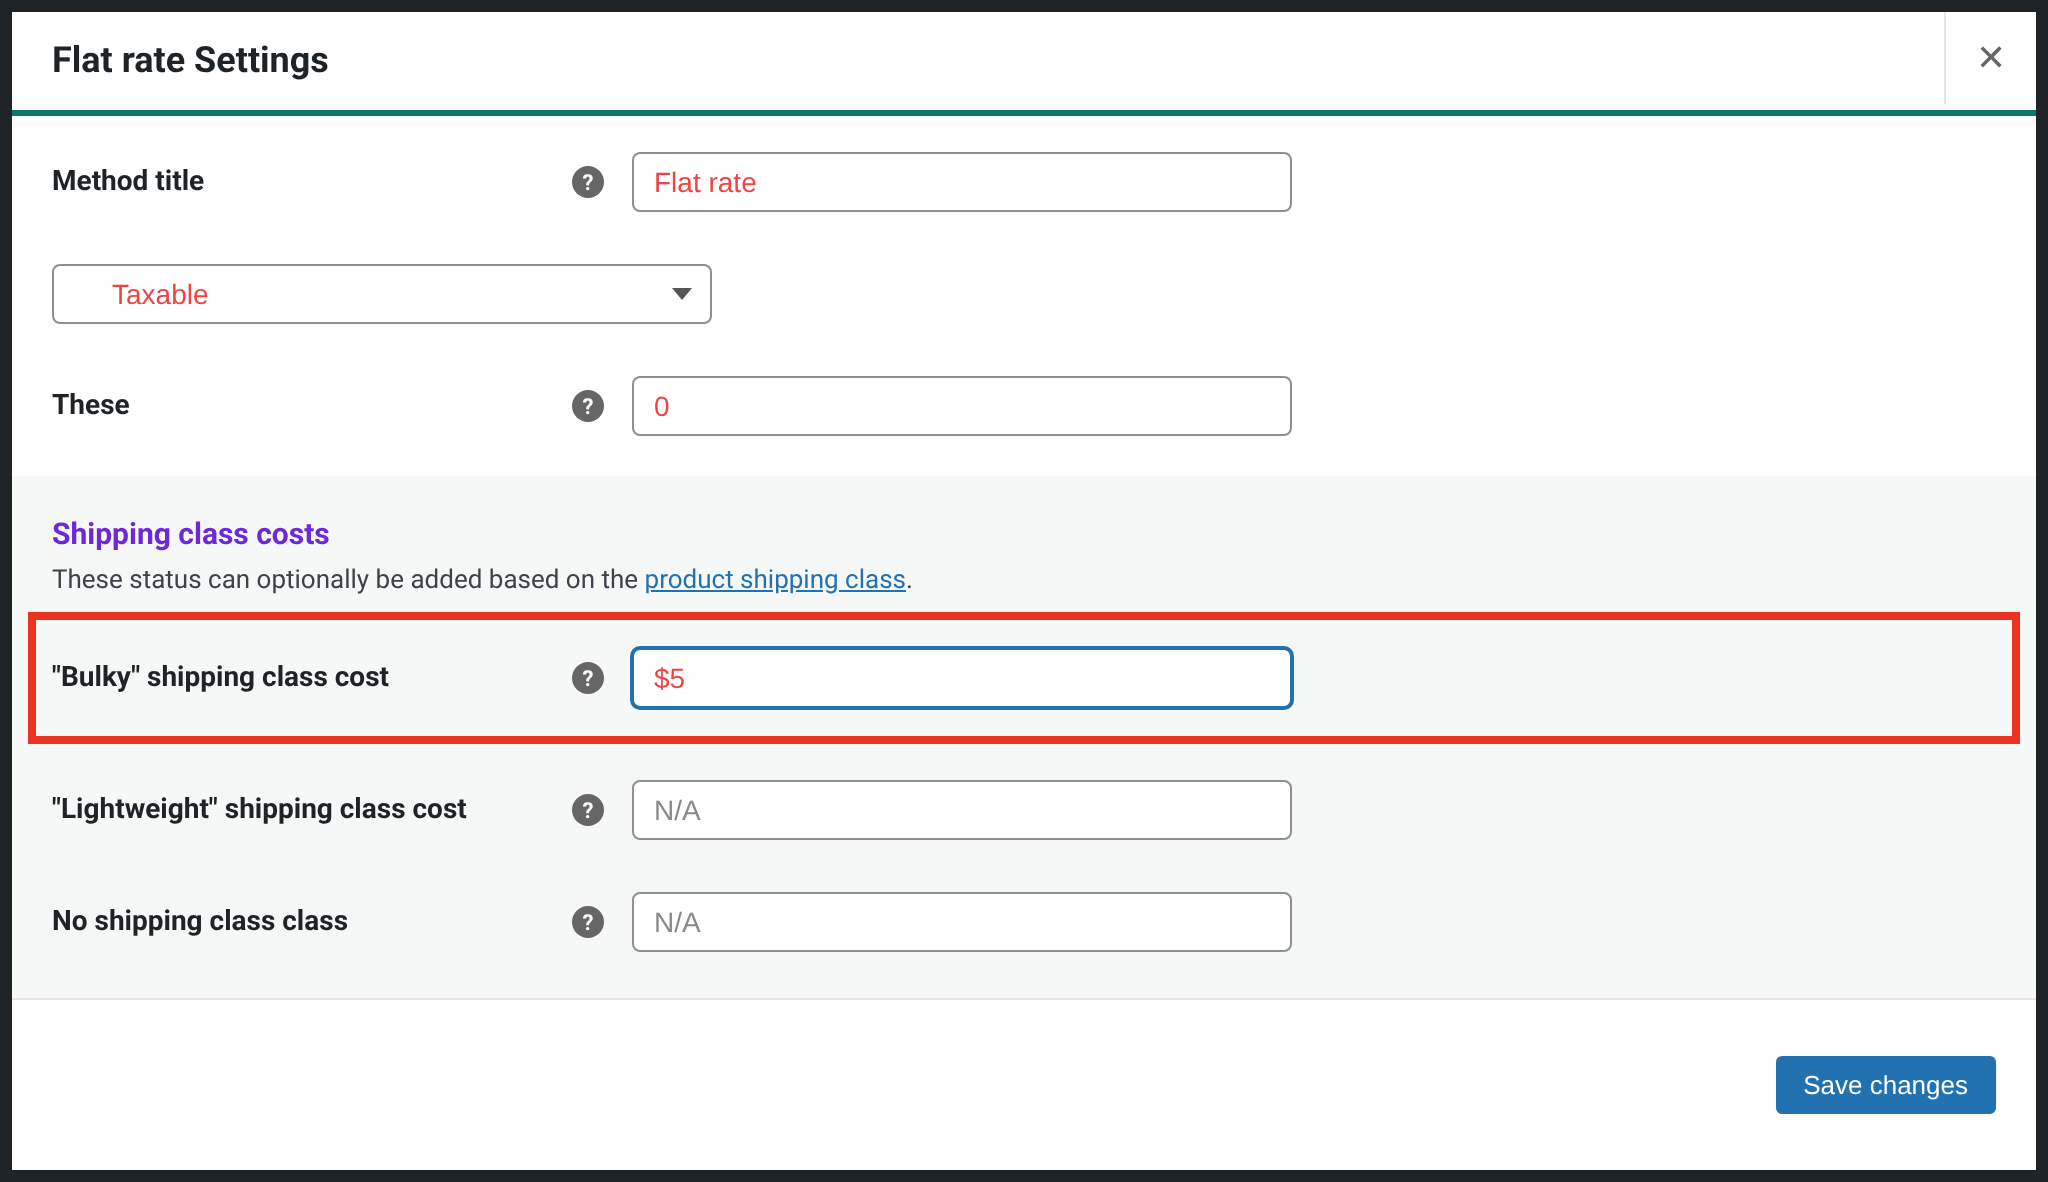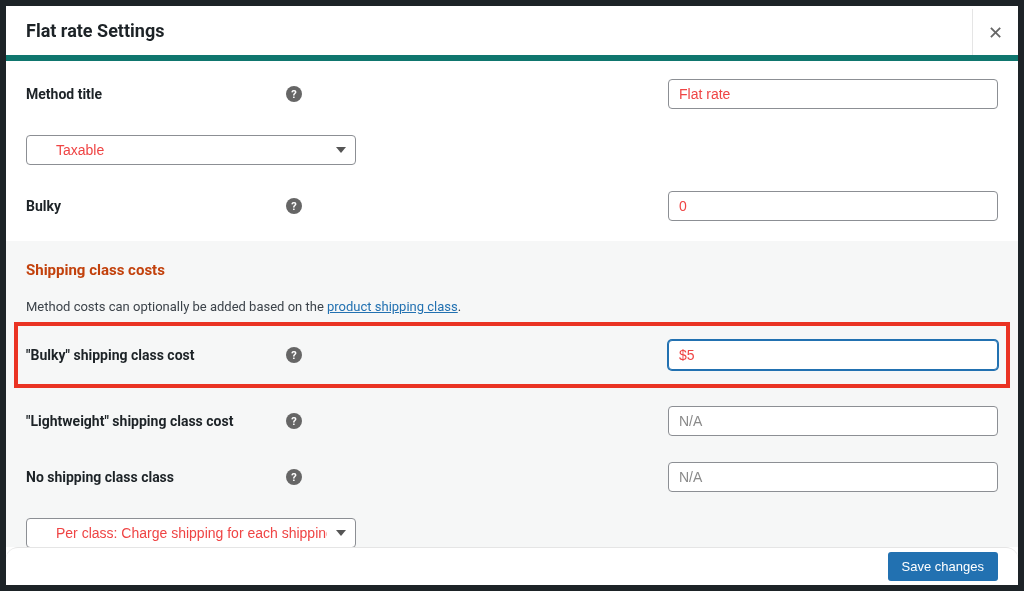--- a/index.html
+++ b/index.html
@@ -16,24 +16,24 @@
     top: 6px;
     left: 6px;
     right: 6px;
     bottom: 6px;
     background: #fff;
     display: flex;
     flex-direction: column;
   }
   .modal-header {
     display: flex;
-    align-items: flex-end;
+    align-items: flex-start;
     justify-content: space-between;
     padding: 14px 20px;
-    border-bottom: 6px solid #0f766e;
+    border-bottom: 3px solid #0f766e;
   }
   .modal-header h2 {
     font-size: 18px;
     font-weight: 700;
     color: #1d2327;
   }
   .close-btn {
     width: 46px;
     height: 46px;
     display: flex;
@@ -54,21 +54,20 @@
     padding: 18px 20px 10px 20px;
   }
   .section-gray {
     background: #f6f7f7;
     padding: 20px 20px 10px 20px;
   }
   .form-row {
     display: flex;
     align-items: center;
     margin-bottom: 26px;
-    justify-content: space-between;
   }
   .form-row.last { margin-bottom: 10px; }
   .label-col {
     width: 290px;
     display: flex;
     align-items: center;
     justify-content: space-between;
     padding-right: 14px;
   }
   .label-col label {
@@ -124,46 +123,45 @@
   .select-input {
     appearance: none;
     -webkit-appearance: none;
     padding-right: 28px;
     cursor: pointer;
     padding-left: 29px;
   }
   .section-gray h3 {
     font-size: 15px;
     font-weight: 700;
-    color: #c2410c;
-    margin-bottom: 20px;
+    color: #6d28d9;
+    margin-bottom: 7px;
   }
   .section-gray p.desc {
     font-size: 13px;
     color: #3c434a;
     margin-bottom: 26px;
   }
   .section-gray p.desc a {
     color: #2271b1;
     text-decoration: underline;
   }
   .highlight-box {
     border: 4px solid #ea3323;
     padding: 14px 8px;
     margin: -18px -12px 18px -12px;
   }
   .highlight-box .form-row { margin-bottom: 0; }
   .text-input::placeholder { color: #8a8a8a; }
   .modal-footer {
     border-top: 1px solid #e5e5e5;
-    padding: 4px 20px;
+    padding: 28px 20px;
     display: flex;
     justify-content: flex-end;
     background: #fff;
-    border-radius: 12px;
   }
   .save-btn {
     background: #2271b1;
     color: #fff;
     border: none;
     border-radius: 3px;
     font-size: 13px;
     font-weight: 400;
     padding: 7px 14px;
     cursor: pointer;
@@ -197,34 +195,34 @@
       <div class="form-row">
         <div class="input-col select-wrap">
           <select class="select-input">
             <option>Taxable</option>
           </select>
         </div>
       </div>
 
       <div class="form-row last">
         <div class="label-col">
-          <label>Bulky</label>
+          <label>These</label>
           <span class="help-icon">?</span>
         </div>
         <div class="input-col">
           <input type="text" class="text-input" value="0" style="">
         </div>
       </div>
 
     </div>
 
     <div class="section-gray">
       <h3>Shipping class costs</h3>
       <p class="desc">
-        <span>Method costs can optionally be added based on the </span><a href="#">product shipping class</a><span>.</span>
+        <span>These status can optionally be added based on the </span><a href="#">product shipping class</a><span>.</span>
       </p>
 
       <div class="highlight-box">
         <div class="form-row">
           <div class="label-col">
             <label>"Bulky" shipping class cost</label>
             <span class="help-icon">?</span>
           </div>
           <div class="input-col">
             <input type="text" class="text-input focused" value="$5" style="">

